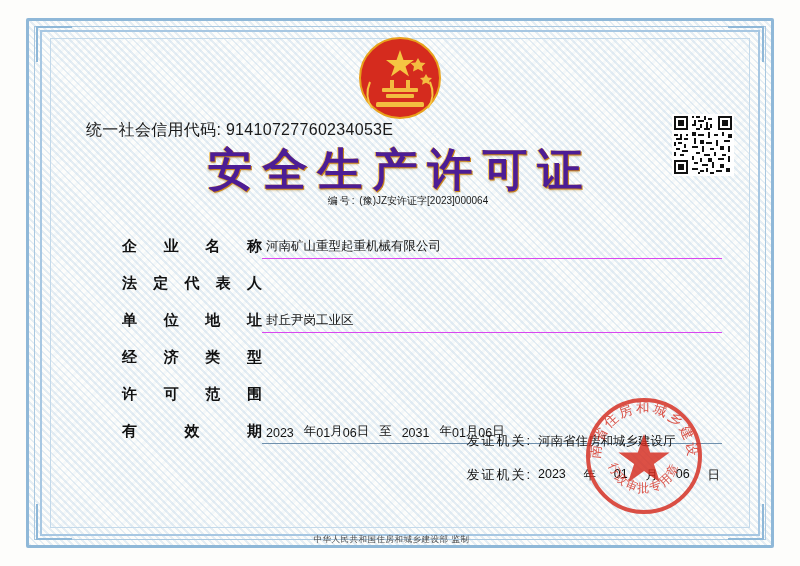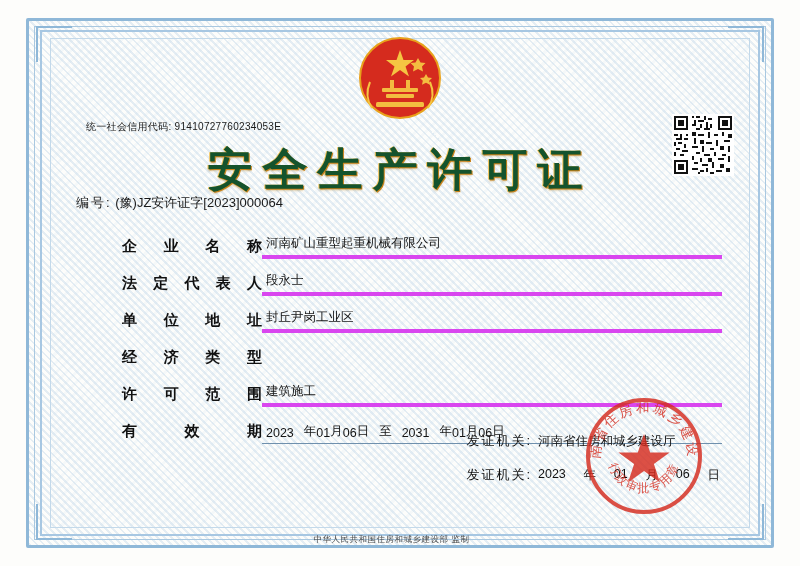--- a/index.html
+++ b/index.html
@@ -96,50 +96,50 @@
     width: 62px;
     height: 62px;
     background-color: #ffffff;
   }
   .qr svg { display: block; }
 
   .credit-code {
     position: absolute;
     left: 26px;
     top: 74px;
-    font-size: 10px;
+    font-size: 16px;
     color: #1a1a1a;
     letter-spacing: 0.3px;
     white-space: nowrap;
   }
 
   .title {
     position: absolute;
     left: 0;
     right: 0;
     top: 94px;
     text-align: center;
     font-family: "Liberation Serif", serif;
     font-size: 45px;
     font-weight: bold;
     letter-spacing: 10px;
-    color: #14532d;
+    color: #4c1d95;
     text-shadow:
       1px 1px 0 #c8821a,
       -1px 0 0 #f2c45c,
       0 2px 2px rgba(160,110,10,0.35);
   }
 
   .doc-no {
     position: absolute;
     left: 16px;
     right: 0;
     top: 148px;
-    text-align: left;
-    font-size: 13px;
+    text-align: center;
+    font-size: 10px;
     color: #1a1a1a;
   }
   .doc-no .label { letter-spacing: 2px; }
 
   .fields {
     position: absolute;
     left: 62px;
     right: 18px;
     top: 176px;
   }
@@ -161,21 +161,21 @@
   .field-label.spread {
     display: flex;
     justify-content: space-between;
     letter-spacing: 0;
   }
   .field-label.spread span { display: inline-block; }
   .field-value {
     flex: 1;
     font-size: 12.5px;
     color: #151515;
-    border-bottom: 4px solid #d946ef;
+    border-bottom: 1px solid #d946ef;
     padding: 0 4px 3px 4px;
     min-height: 17px;
   }
   .validity-line {
     flex: 1;
     display: flex;
     align-items: flex-end;
     border-bottom: 1px solid #6f90ad;
     padding: 0 4px 3px 4px;
     font-size: 12.5px;
@@ -380,21 +380,20 @@
       </div>
 
       <div class="field-row">
         <div class="field-label spread">
           <span>法</span>
           <span>定</span>
           <span>代</span>
           <span>表</span>
           <span>人</span>
         </div>
-        <div class="field-value">段永士</div>
       </div>
 
       <div class="field-row">
         <div class="field-label spread">
           <span>单</span>
           <span>位</span>
           <span>地</span>
           <span>址</span>
         </div>
         <div class="field-value">封丘尹岗工业区</div>
@@ -409,21 +408,20 @@
         </div>
       </div>
 
       <div class="field-row">
         <div class="field-label spread">
           <span>许</span>
           <span>可</span>
           <span>范</span>
           <span>围</span>
         </div>
-        <div class="field-value">建筑施工</div>
       </div>
 
       <div class="field-row">
         <div class="field-label spread">
           <span>有</span>
           <span>效</span>
           <span>期</span>
         </div>
         <div class="validity-line">
           <span class="seg">2023</span>

